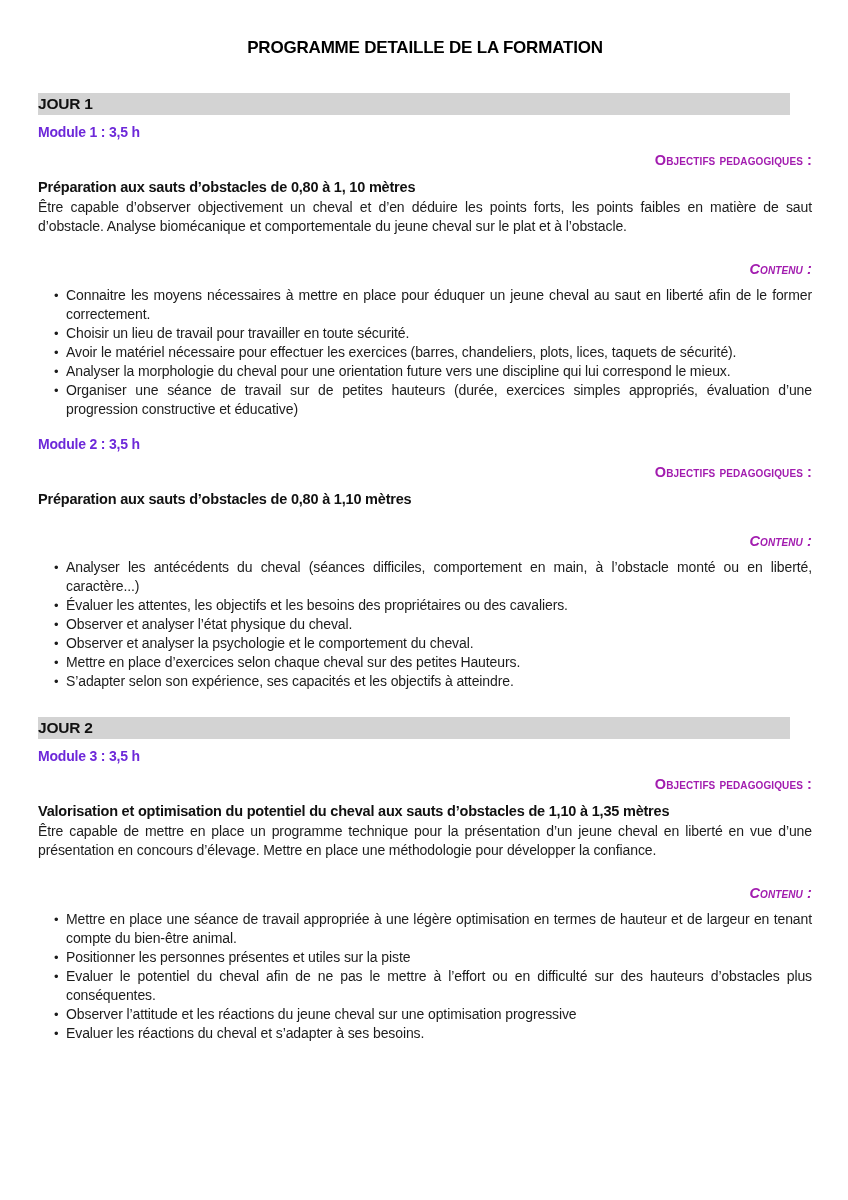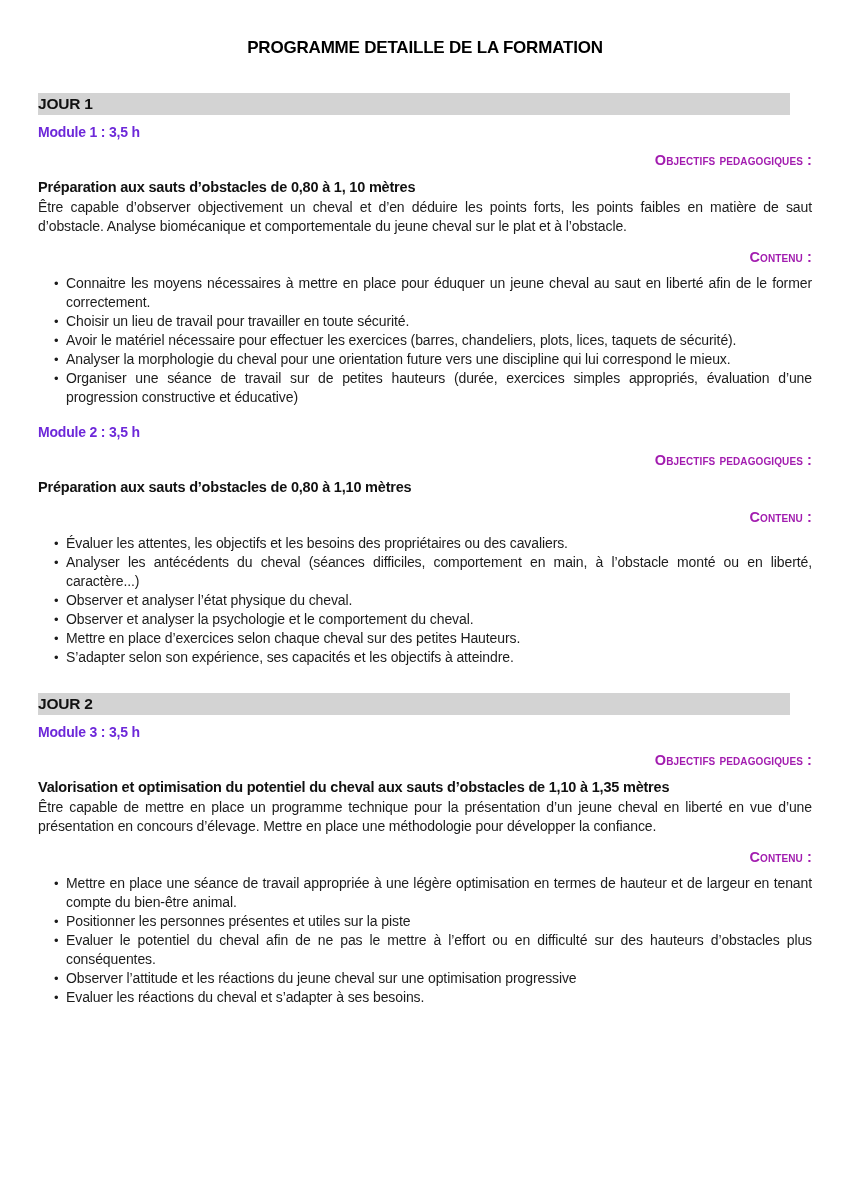--- a/index.html
+++ b/index.html
@@ -56,21 +56,21 @@
   .objectives-label, .content-label {
     font-variant: small-caps;
     font-weight: 600;
     font-size: 14.5px;
     line-height: 17px;
     letter-spacing: 0.1px;
     color: #a21caf;
     margin: 11px 0 0 0;
     text-align: right;
   }
-  .content-label { margin-top: 13px; }
+  .content-label { margin-top: 25px; font-style: italic; }
   .objective-heading {
     font-weight: 700;
     font-size: 14.5px;
     line-height: 18px;
     letter-spacing: -0.2px;
     text-underline-offset: 3px;
     color: #111111;
     margin: 9px 0 0 0;
   }
   .objective-text {
@@ -130,22 +130,22 @@
         <li>Organiser une séance de travail sur de petites hauteurs (durée, exercices simples appropriés, évaluation d’une progression constructive et éducative)</li>
       </ul>
     </div>
 
     <div class="module">
       <p class="module-title">Module 2 : 3,5 h</p>
       <p class="objectives-label">Objectifs pedagogiques :</p>
       <p class="objective-heading">Préparation aux sauts d’obstacles de 0,80 à 1,10 mètres</p>
       <p class="content-label">Contenu :</p>
       <ul class="content-list">
+        <li>Analyser les antécédents du cheval (séances difficiles, comportement en main, à l’obstacle monté ou en liberté, caractère...)</li>
         <li>Évaluer les attentes, les objectifs et les besoins des propriétaires ou des cavaliers.</li>
-        <li>Analyser les antécédents du cheval (séances difficiles, comportement en main, à l’obstacle monté ou en liberté, caractère...)</li>
         <li>Observer et analyser l’état physique du cheval.</li>
         <li>Observer et analyser la psychologie et le comportement du cheval.</li>
         <li>Mettre en place d’exercices selon chaque cheval sur des petites Hauteurs.</li>
         <li>S’adapter selon son expérience, ses capacités et les objectifs à atteindre.</li>
       </ul>
     </div>
   </section>
 
   <section class="day-section">
     <div class="day-header">

